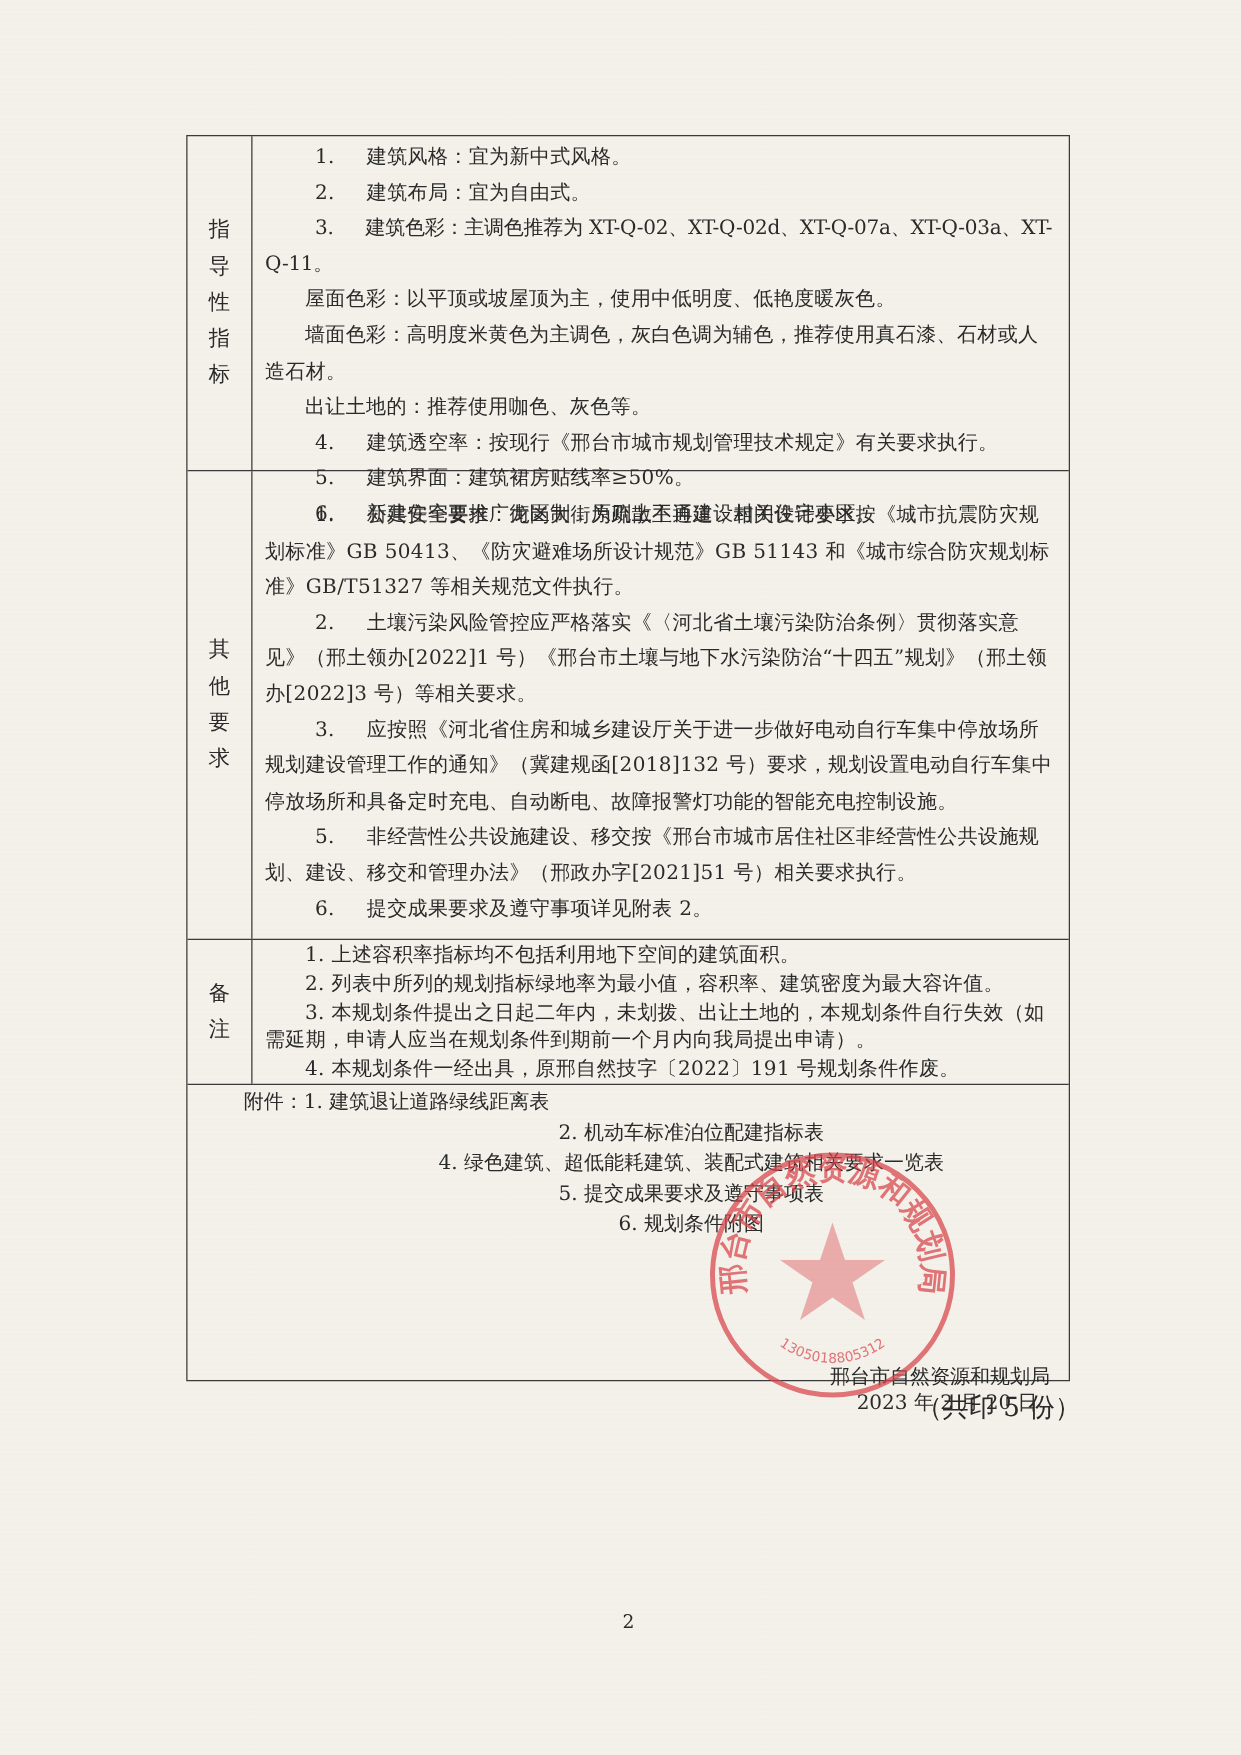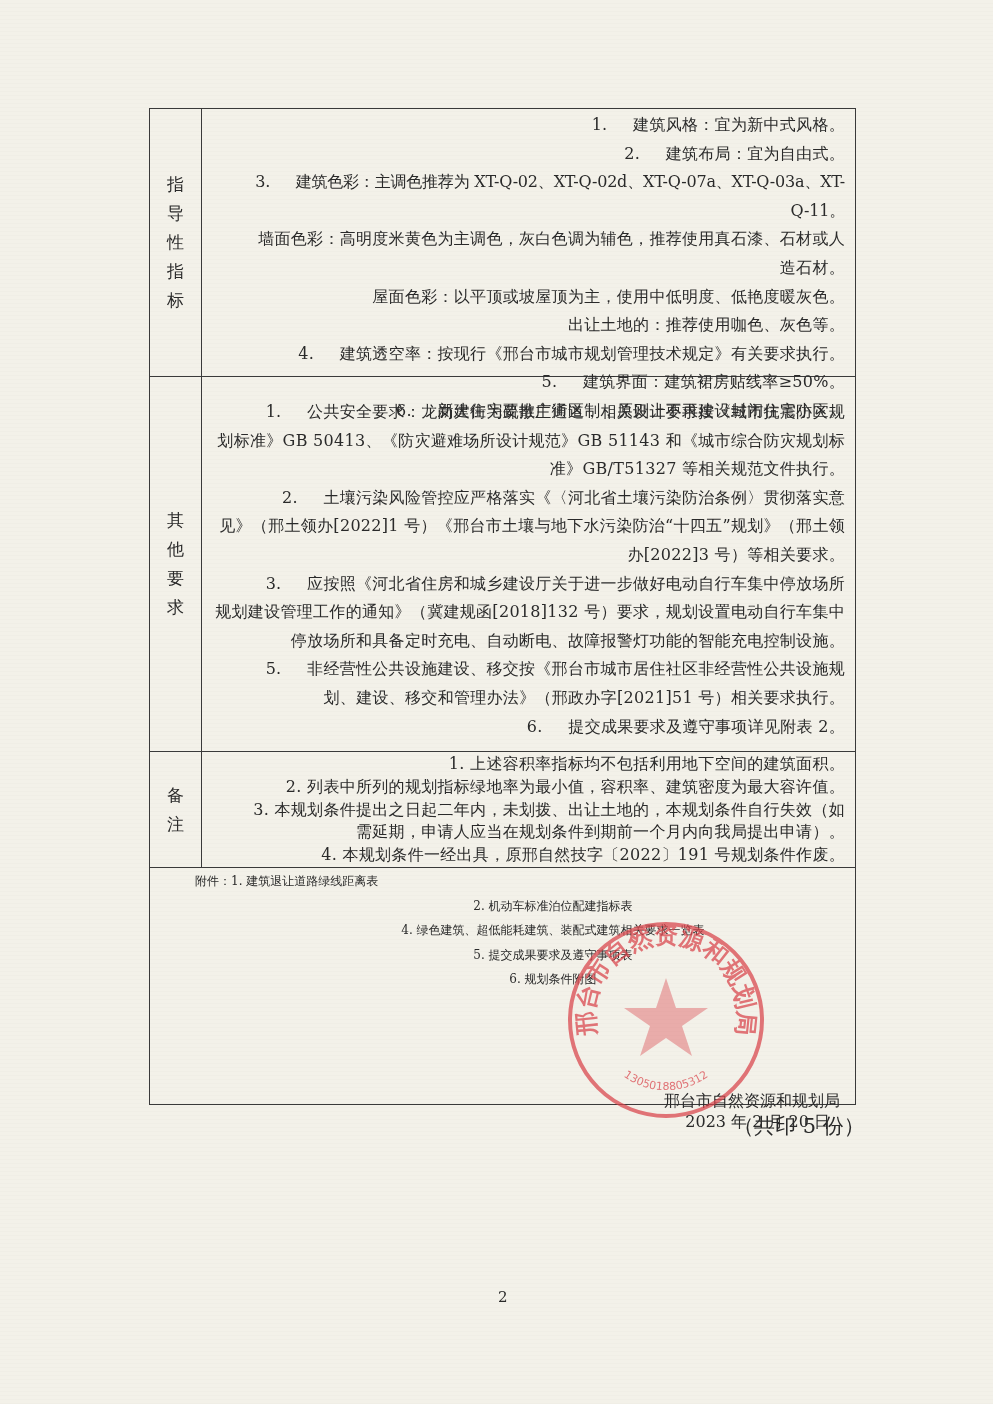--- a/index.html
+++ b/index.html
@@ -23,29 +23,29 @@
   .row.last { border-bottom:none; }
   .label-col {
     position:absolute; left:0; top:0; bottom:0; width:52px;
     border-right:1.5px solid #3a3a3a; box-sizing:border-box;
     display:flex; flex-direction:column; align-items:center; justify-content:center;
     font-size:17px; line-height:29px;
   }
   .content-col {
     position:absolute; left:52px; right:0; top:0; bottom:0;
     padding:0 10px 0 10px; box-sizing:border-box;
-    font-size:16px; line-height:28.6px; letter-spacing:0.3px;text-align:right;
+    font-size:16px; line-height:28.6px; letter-spacing:0.3px;
   }
   .content-col p { margin:0; }
   .ind { text-indent:2em; }
   .ind2 { text-indent:2.5em; }
   .sp { display:inline-block; width:1.6em; }
   .attach {
     position:absolute; left:0; right:0; top:0; padding:0 0 0 52px; box-sizing:border-box;
-    font-size:12px; line-height:24.5px;
+    font-size:16px; line-height:24.5px;
   }
   .attach .sub { padding-left:56px;text-align:center; }
   .sign {
     position:absolute; left:470px; top:222px; width:220px; text-align:right;
     font-size:16px; line-height:21px;
   }
   .stamp {
     position:absolute; left:566px; top:920px; width:200px; height:200px;
     pointer-events:none; opacity:0.72;
   }
@@ -68,22 +68,22 @@
         <span>指</span>
         <span>导</span>
         <span>性</span>
         <span>指</span>
         <span>标</span>
       </div>
       <div class="content-col" style="padding-top:2px;">
         <p class="ind2"><span>1.</span><span class="sp"></span><span>建筑风格：宜为新中式风格。</span></p>
         <p class="ind2"><span>2.</span><span class="sp"></span><span>建筑布局：宜为自由式。</span></p>
         <p class="ind2" style="letter-spacing:-0.2px;"><span>3.</span><span class="sp"></span><span>建筑色彩：主调色推荐为 XT-Q-02、XT-Q-02d、XT-Q-07a、XT-Q-03a、XT-Q-11。</span></p>
+        <p class="ind"><span>屋面色彩：以平顶或坡屋顶为主，使用中低明度、低艳度暖灰色。</span></p>
         <p class="ind"><span>墙面色彩：高明度米黄色为主调色，灰白色调为辅色，推荐使用真石漆、石材或人造石材。</span></p>
-        <p class="ind"><span>屋面色彩：以平顶或坡屋顶为主，使用中低明度、低艳度暖灰色。</span></p>
         <p class="ind"><span>出让土地的：推荐使用咖色、灰色等。</span></p>
         <p class="ind2"><span>4.</span><span class="sp"></span><span>建筑透空率：按现行《邢台市城市规划管理技术规定》有关要求执行。</span></p>
         <p class="ind2"><span>5.</span><span class="sp"></span><span>建筑界面：建筑裙房贴线率≥50%。</span></p>
         <p class="ind2"><span>6.</span><span class="sp"></span><span>新建住宅要推广街区制，原则上不再建设封闭住宅小区。</span></p>
       </div>
     </div>
 
     <div class="row" style="top:268px; height:375px;">
       <div class="label-col">
         <span>其</span>

